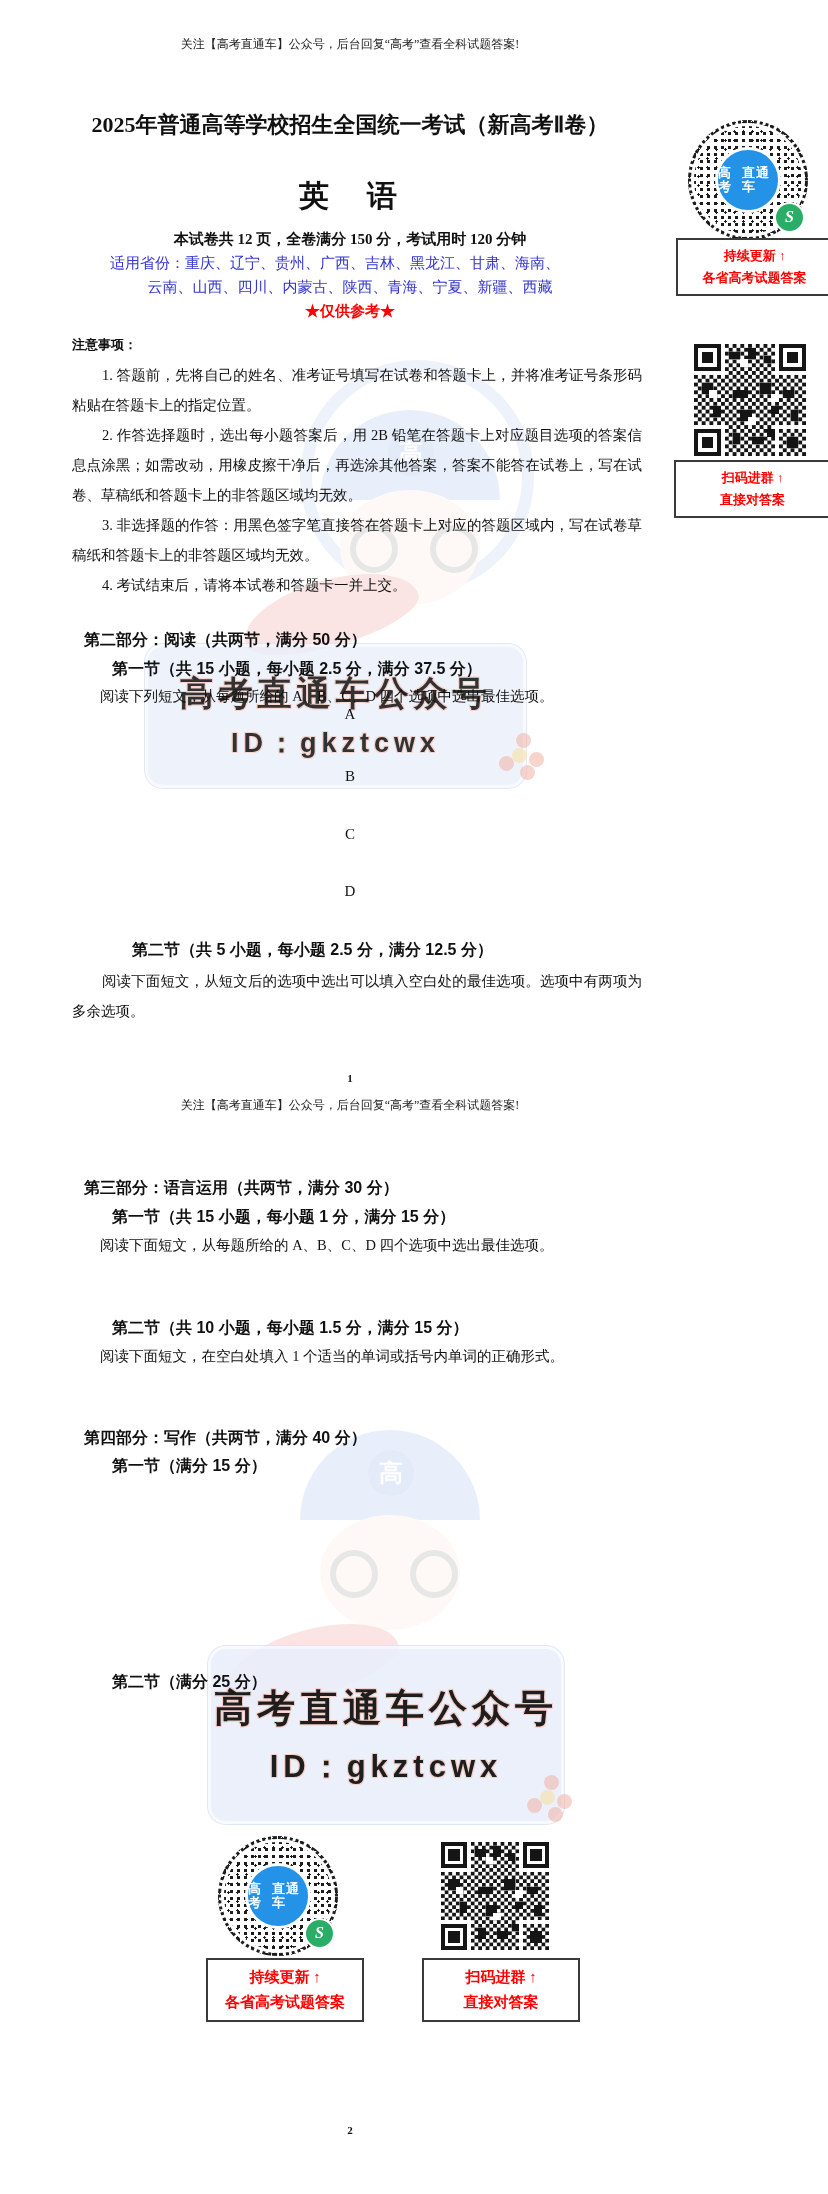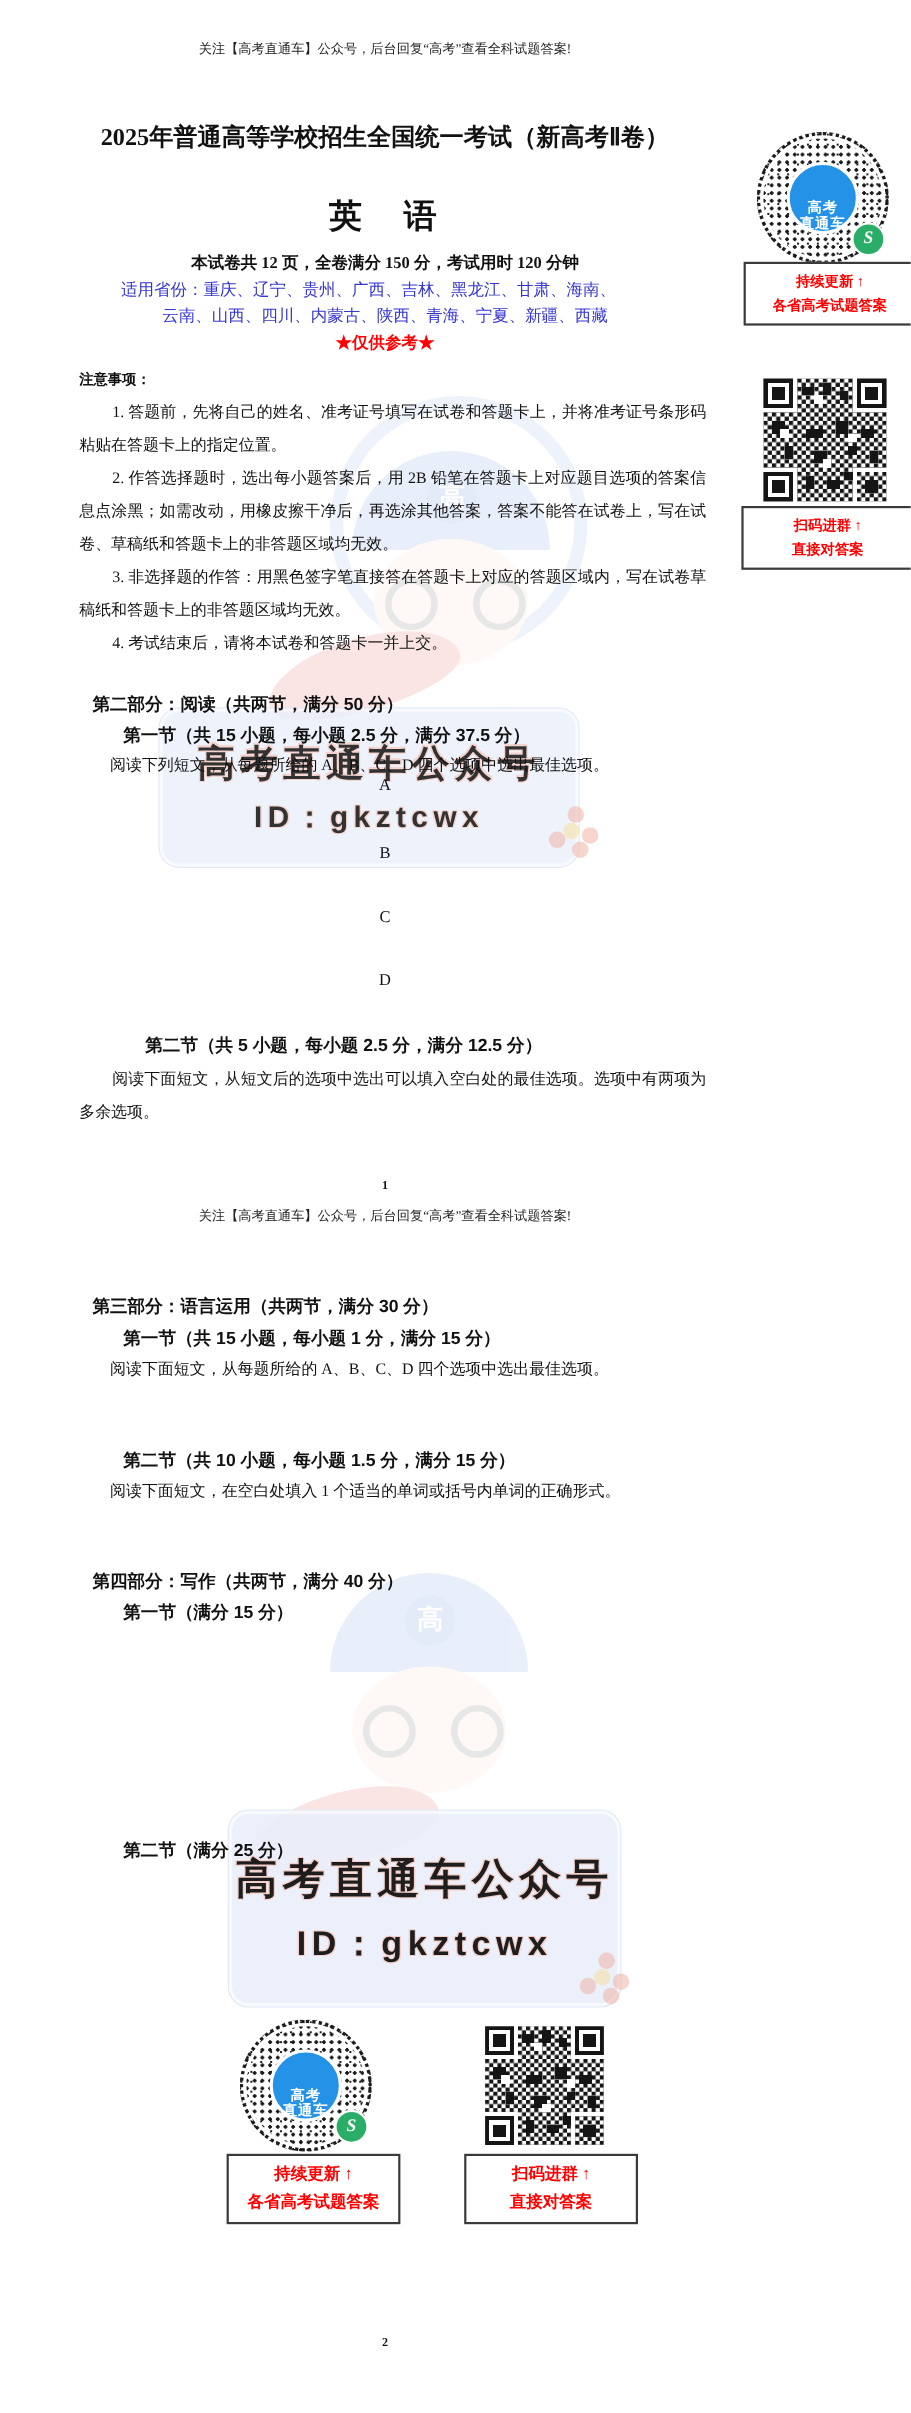--- a/index.html
+++ b/index.html
@@ -49,21 +49,21 @@
   .pgnum{font-size:11px;font-weight:700;}
   .para{font-size:14.5px;line-height:30px;}
 
   
   .qr-round{border-radius:50%;border:3px dotted #1c1c1c;box-sizing:border-box;z-index:2;
      background:radial-gradient(circle,#1c1c1c 1.5px,transparent 1.6px) 0 0/7px 7px,
                 radial-gradient(circle,#1c1c1c 1.2px,transparent 1.3px) 3px 4px/9px 9px,#fff;
      box-shadow:inset 0 0 0 3px #fff;}
   .qr-round-center{position:absolute;left:50%;top:50%;transform:translate(-50%,-50%);
      width:60px;height:60px;border-radius:50%;background:#2492e6;border:3px solid #fff;
-     display:flex;flex-direction:column;align-items:center;justify-content:flex-end;}
+     display:flex;flex-direction:row;align-items:center;justify-content:flex-start;}
   .qr-round-center span{display:block;color:#fff;font:700 13px/14px "Liberation Sans",sans-serif;letter-spacing:1px;}
   .qr-round-wx{position:absolute;right:0;bottom:4px;width:27px;height:27px;border-radius:50%;
      background:#2aae67;border:2px solid #fff;color:#fff;text-align:center;
      font:700 italic 16px/26px "Liberation Serif",serif;}
   .qr-square{z-index:2;display:block;}
   .qr-label{border:2px solid #3a3a3a;background:#fff;z-index:2;
      display:flex;flex-direction:column;align-items:center;justify-content:center;padding:5px 4px;}
   .qr-label div{color:#f00;font-weight:700;white-space:nowrap;}
   .qr-label.sm div{font-size:13px;line-height:22px;}
   .qr-label.lg div{font-size:15px;line-height:25px;}

